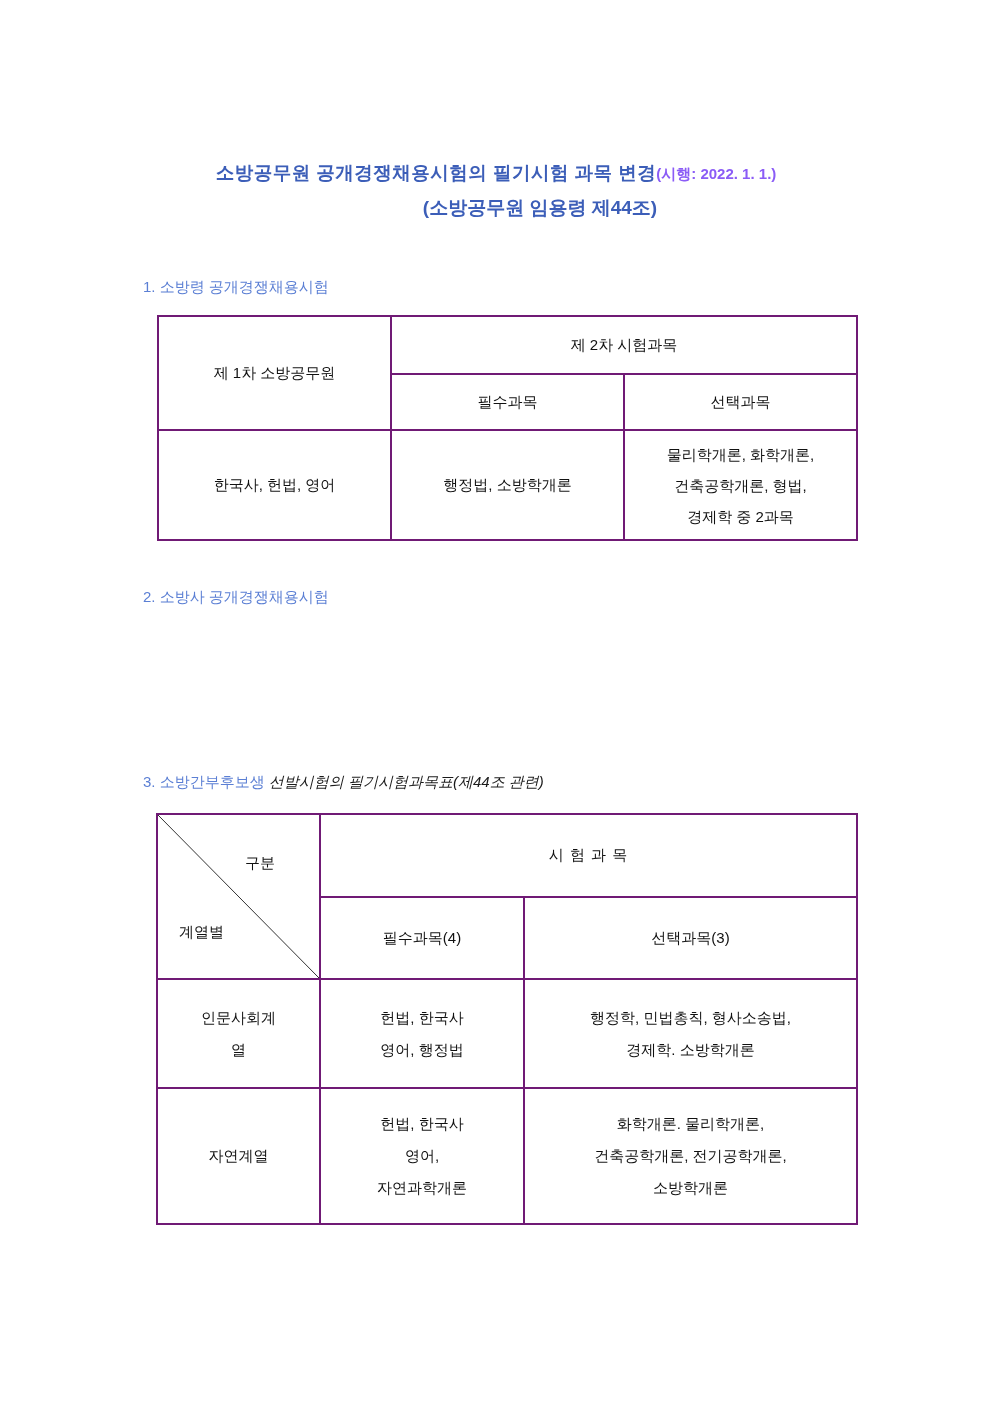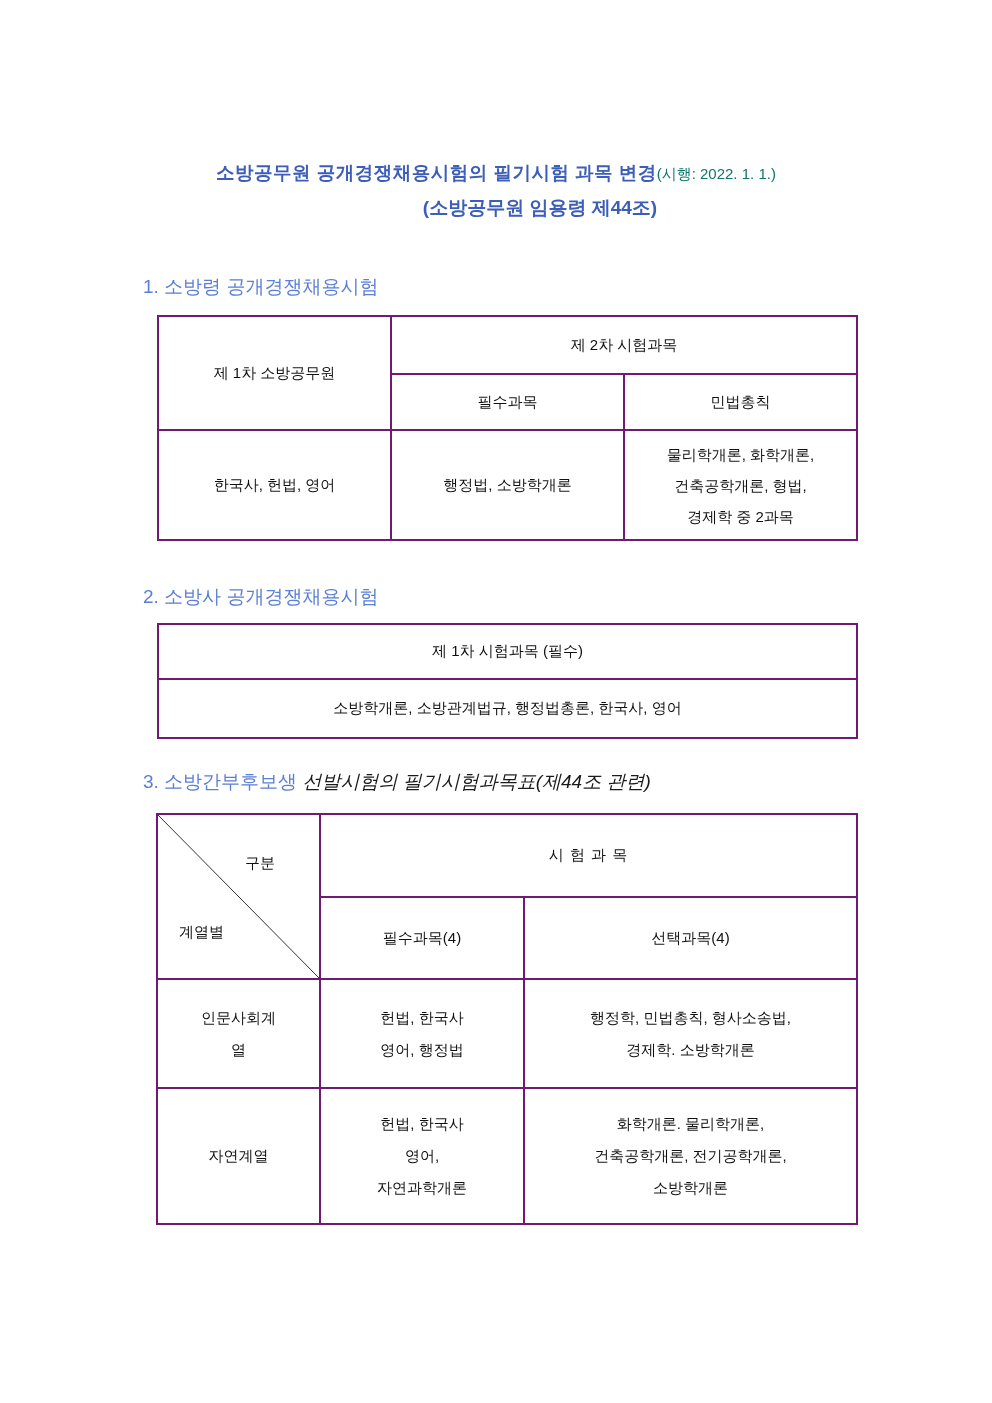--- a/index.html
+++ b/index.html
@@ -10,28 +10,28 @@
     font-family:"Liberation Sans", sans-serif;
     color:#111111;
     overflow:hidden;
   }
   
   .title-line{
     position:absolute;left:0;top:160px;width:992px;
     text-align:center;line-height:26px;white-space:nowrap;
   }
   .title-main{font-size:18.5px;font-weight:bold;color:#3c5eb8;letter-spacing:0.5px;margin-top:36px;}
-  .title-suffix{font-size:15px;font-weight:normal;color:#0f766e;}
+  .title-suffix{font-size:15px;font-weight:bold;color:#8b5cf6;}
   .subtitle-line{
     position:absolute;left:0;top:195px;width:992px;
     text-align:center;font-size:19px;font-weight:bold;color:#3c5eb8;padding-left:44px;
   }
   
   .sec-heading{
-    position:absolute;left:143px;font-size:19px;line-height:20px;
+    position:absolute;left:143px;font-size:15px;line-height:20px;
     color:#5b7fd4;white-space:pre;text-align:right;
   }
   .sec-heading .black-part{color:#1a1a1a;font-style:italic;}
   
   table.doc{
     position:absolute;border-collapse:collapse;table-layout:fixed;
     font-size:15px;color:#111111;
   }
   table.doc td{
     border:2px solid #701a75;
@@ -64,47 +64,34 @@
         <col style="width:233px">
         <col style="width:233px">
       </colgroup>
     <tbody>
         <tr style="height:58px;">
       <td rowspan="2">제 1차 소방공무원</td>
       <td colspan="2">제 2차 시험과목</td>
     </tr>
     <tr style="height:56px;">
       <td>필수과목</td>
-      <td>민법총칙</td>
+      <td>선택과목</td>
     </tr>
     <tr style="height:110px;">
       <td>한국사, 헌법, 영어</td>
       <td>행정법, 소방학개론</td>
       <td class="multi" style="line-height:31px;">물리학개론, 화학개론,
 건축공학개론, 형법,
 경제학 중 2과목</td>
     </tr>
   </tbody>
     </table>
 
   <div class="sec-heading" style="top:587px;">2. 소방사 공개경쟁채용시험</div>
 
-  <table class="doc" style="left:157px;top:623px;width:699px;">
-    <colgroup>
-        <col style="width:699px">
-      </colgroup>
-    <tbody>
-        <tr style="height:55px;">
-      <td>제 1차 시험과목 (필수)</td>
-    </tr>
-    <tr style="height:59px;">
-      <td>소방학개론, 소방관계법규, 행정법총론, 한국사, 영어</td>
-    </tr>
-  </tbody>
-    </table>
 
   <div class="sec-heading" style="top:772px;"><span>3. 소방간부후보생</span><span class="black-part"> 선발시험의 필기시험과목표(제44조 관련)</span></div>
 
   <table class="doc" style="left:156px;top:813px;width:700px;">
     <colgroup>
         <col style="width:163px">
         <col style="width:204px">
         <col style="width:333px">
       </colgroup>
     <tbody>
@@ -113,21 +100,21 @@
         <svg viewBox="0 0 100 100" preserveAspectRatio="none">
           <line x1="0" y1="0" x2="100" y2="100" stroke="#333333" stroke-width="1" vector-effect="non-scaling-stroke"></line>
         </svg>
         <span class="corner-top">구분</span>
         <span class="corner-bottom">계열별</span>
       </td>
       <td colspan="2" class="spread">시 험 과 목</td>
     </tr>
     <tr style="height:82px;padding-left:14px;">
       <td>필수과목(4)</td>
-      <td>선택과목(4)</td>
+      <td>선택과목(3)</td>
     </tr>
     <tr style="height:109px;">
       <td class="multi">인문사회계
 열</td>
       <td class="multi">헌법, 한국사
 영어, 행정법</td>
       <td class="multi">행정학, 민법총칙, 형사소송법,
 경제학. 소방학개론</td>
     </tr>
     <tr style="height:136px;">

